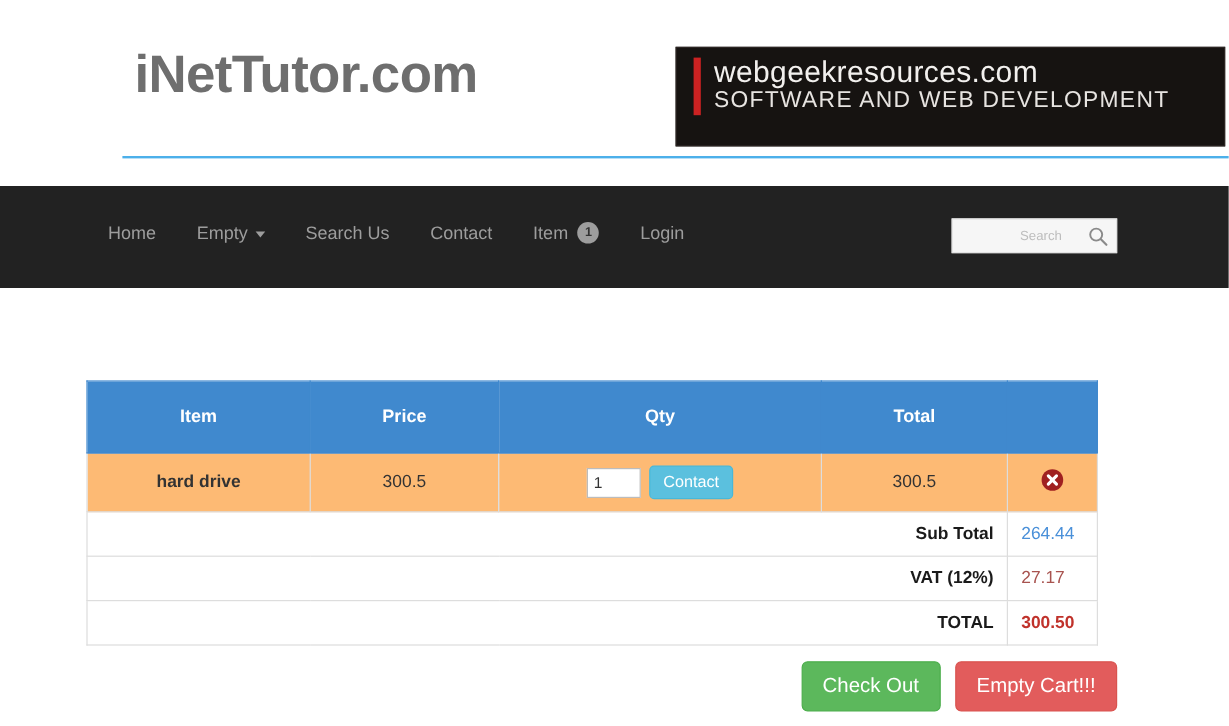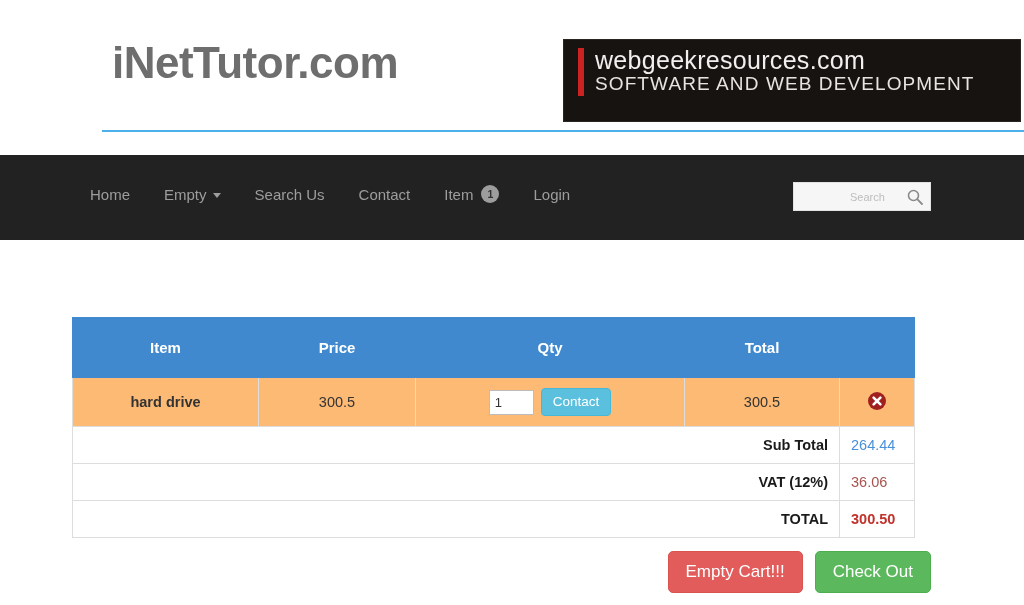--- a/index.html
+++ b/index.html
@@ -413,28 +413,28 @@
 
     <tr class="sum-row">
       <td colspan="3" style="border-right:none;"></td>
       <td class="sum-label" style="border-left:none;">Sub Total</td>
       <td class="sum-value val-subtotal">264.44</td>
     </tr>
 
     <tr class="sum-row">
       <td colspan="3" style="border-right:none;"></td>
       <td class="sum-label" style="border-left:none;">VAT (12%)</td>
-      <td class="sum-value val-vat">36.06</td>
+      <td class="sum-value val-vat">27.17</td>
     </tr>
 
     <tr class="sum-row">
       <td colspan="3" style="border-right:none;"></td>
       <td class="sum-label" style="border-left:none;">TOTAL</td>
       <td class="sum-value val-total">300.50</td>
     </tr>
 
   </tbody>
 </table>
 
 <div class="cart-actions">
+  <button class="btn-action btn-checkout">Check Out</button>
   <button class="btn-action btn-empty">Empty Cart!!!</button>
-  <button class="btn-action btn-checkout">Check Out</button>
 </div>
 
 </body></html>

